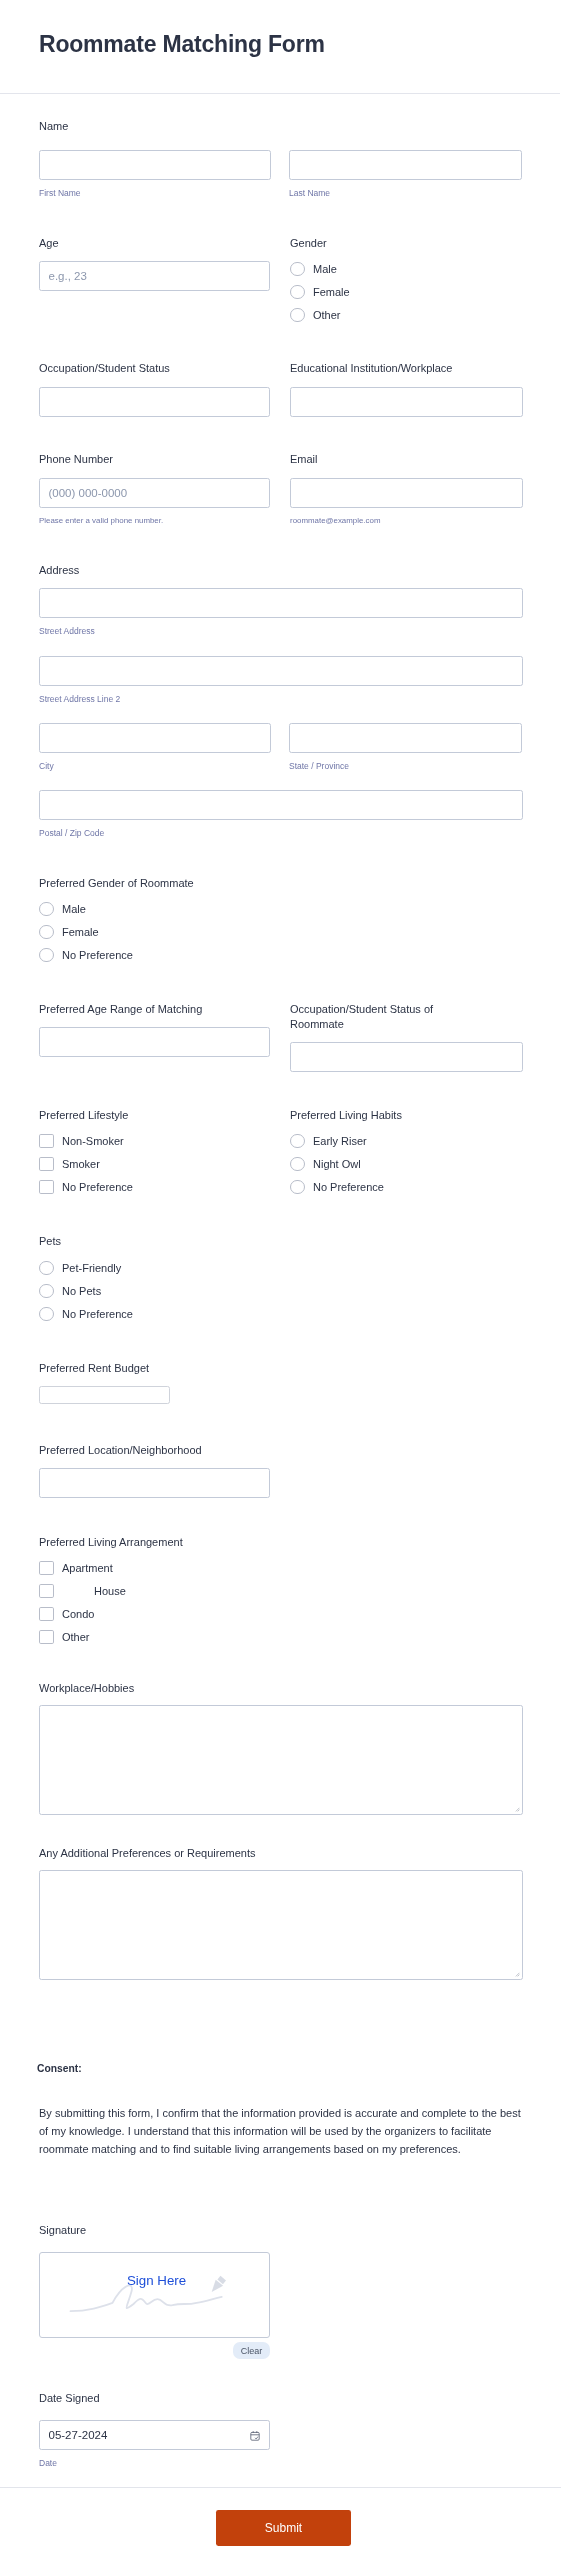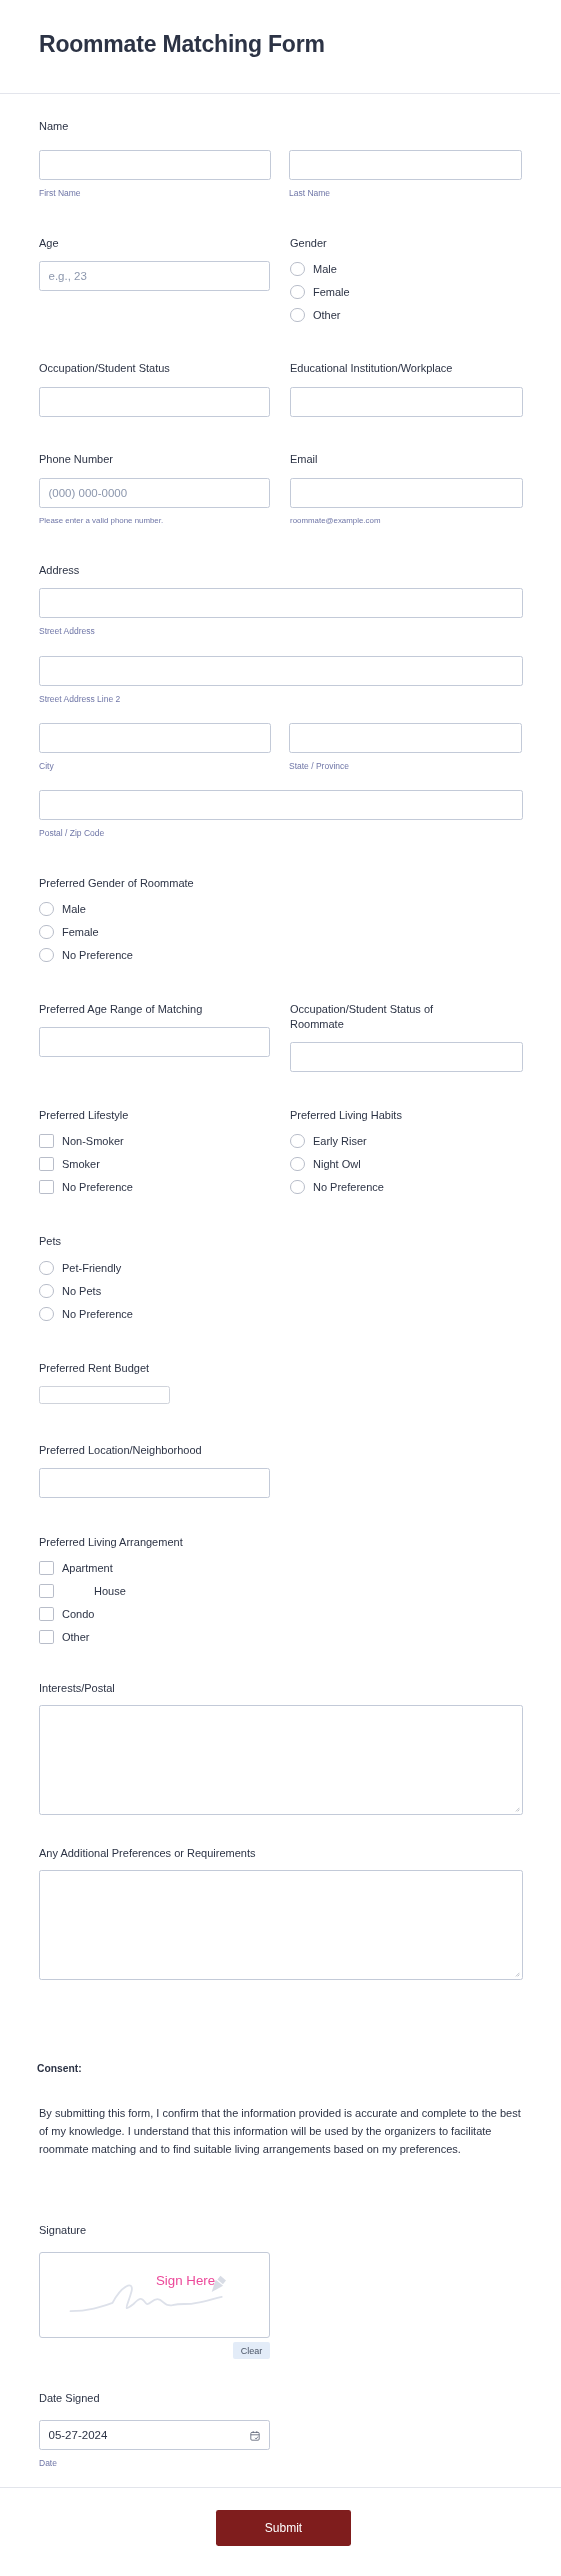--- a/index.html
+++ b/index.html
@@ -16,24 +16,24 @@
   .half-r { left: 290px; width: 233px; }
   .full { left: 39px; width: 484px; }
   .opt { position: absolute; display: flex; align-items: center; font-size: 11px; color: #2c3345; height: 15.7px; }
   .radio { width: 14.5px; height: 14.5px; border: 0.6px solid #b8bdc9; border-radius: 50%; background: #fff; margin-right: 8.5px; flex-shrink: 0; }
   .check { width: 14.5px; height: 14.5px; border: 0.6px solid #b8bdc9; border-radius: 1.8px; background: #fff; margin-right: 8.5px; flex-shrink: 0; }
   .textarea { position: absolute; left: 39px; width: 484px; height: 110px; border: 0.6px solid #c3cad8; border-radius: 2.4px; background: #fff; }
   .resize { position: absolute; right: 1.8px; bottom: 1.8px; width: 6px; height: 6px; }
   .consent-title { font-size: 10.3px; font-weight: 700; color: #2c3345; }
   .consent-text { font-size: 11px; color: #2c3345; line-height: 18px; width: 486px; }
   .sig-box { position: absolute; left: 39px; top: 2252px; width: 231px; height: 86px; border: 0.6px solid #c3cad8; border-radius: 3px; background: #fff; }
-  .sig-text { position: absolute; left: 87px; top: 20px; font-size: 13.3px; color: #ec4899; margin-left: 29px; }
-  .clear-btn { position: absolute; left: 233px; top: 2342px; width: 37px; height: 17px; background: #e3ecf8; border-radius: 2px; font-size: 9px; color: #4b5566; display: flex; align-items: center; justify-content: center; border: none; font-family: "Liberation Sans", sans-serif; }
+  .sig-text { position: absolute; left: 87px; top: 20px; font-size: 13.3px; color: #1d4ed8; }
+  .clear-btn { position: absolute; left: 233px; top: 2342px; width: 37px; height: 17px; background: #e3ecf8; border-radius: 7px; font-size: 9px; color: #4b5566; display: flex; align-items: center; justify-content: center; border: none; font-family: "Liberation Sans", sans-serif; }
   .footer-line { position: absolute; left: 0; top: 2487px; width: 562px; height: 0.6px; background: #e3e5ec; }
-  .submit { position: absolute; left: 216px; top: 2510px; width: 135px; height: 36px; background: #7f1d1d; border-radius: 2.4px; color: #fff; font-size: 12px; display: flex; align-items: center; justify-content: center; border: none; font-family: "Liberation Sans", sans-serif; }
+  .submit { position: absolute; left: 216px; top: 2510px; width: 135px; height: 36px; background: #c2410c; border-radius: 2.4px; color: #fff; font-size: 12px; display: flex; align-items: center; justify-content: center; border: none; font-family: "Liberation Sans", sans-serif; }
   .cal { position: absolute; right: 8.5px; top: 8.5px; width: 12px; height: 12px; }
 </style>
 </head>
 <body>
 
 <div class="header">
   <h1 class="title">Roommate Matching Form</h1>
 </div>
 
 <div class="abs label" style="left:39px;top:119px;">Name</div>
@@ -168,21 +168,21 @@
   </div>
 <div class="opt" style="left:39px;top:1606px;">
     <span class="check"></span>
     <span>Condo</span>
   </div>
 <div class="opt" style="left:39px;top:1629px;">
     <span class="check"></span>
     <span>Other</span>
   </div>
 
-<div class="abs label" style="left:39px;top:1681px;">Interests/Postal</div>
+<div class="abs label" style="left:39px;top:1681px;">Workplace/Hobbies</div>
 <div class="textarea" style="top:1705px;">
   <svg class="resize" viewBox="0 0 10 10">
       <path d="M9 3 L3 9 M9 6 L6 9" stroke="#9aa0ad" stroke-width="1"></path>
     </svg>
 </div>
 
 <div class="abs label" style="left:39px;top:1846px;">Any Additional Preferences or Requirements</div>
 <div class="textarea" style="top:1870px;">
   <svg class="resize" viewBox="0 0 10 10">
       <path d="M9 3 L3 9 M9 6 L6 9" stroke="#9aa0ad" stroke-width="1"></path>

